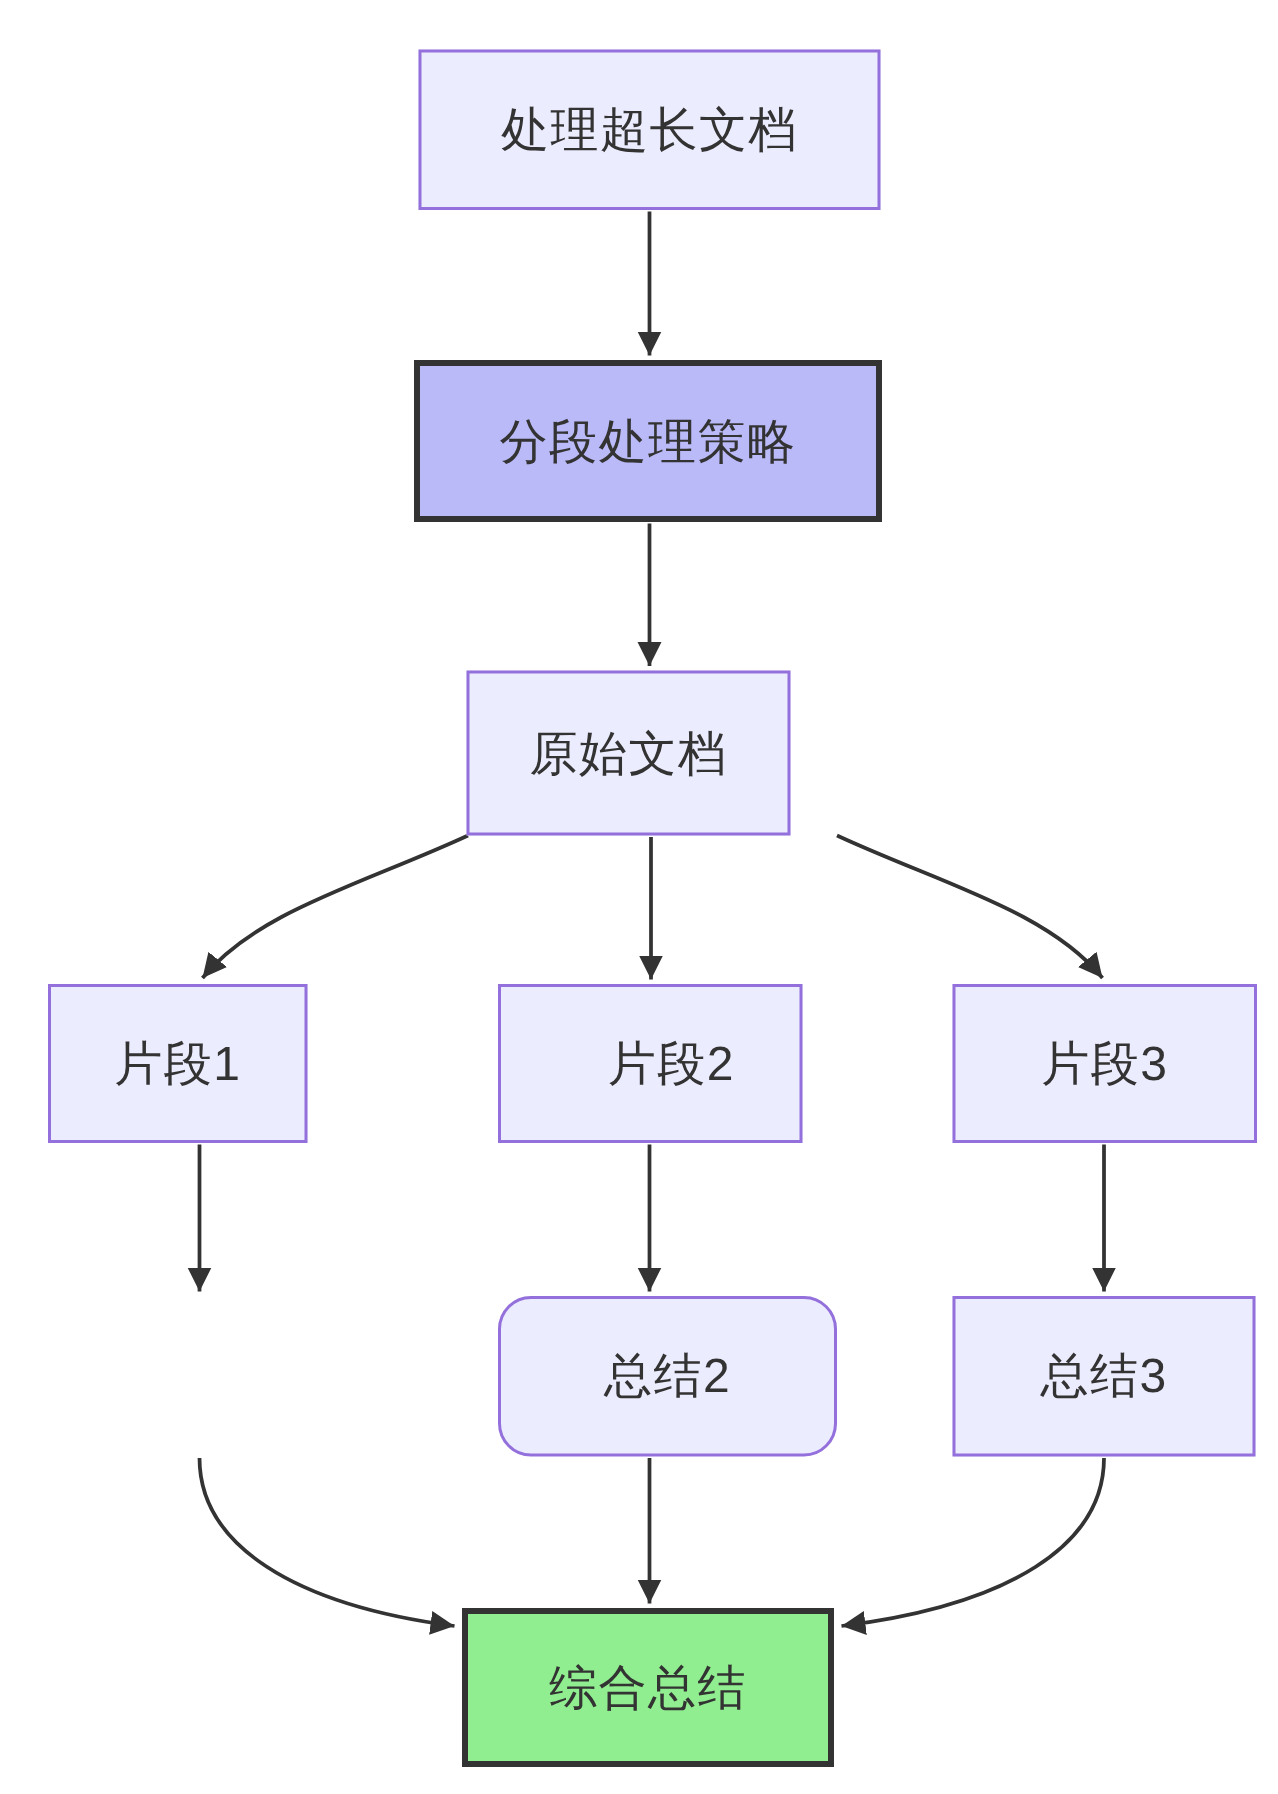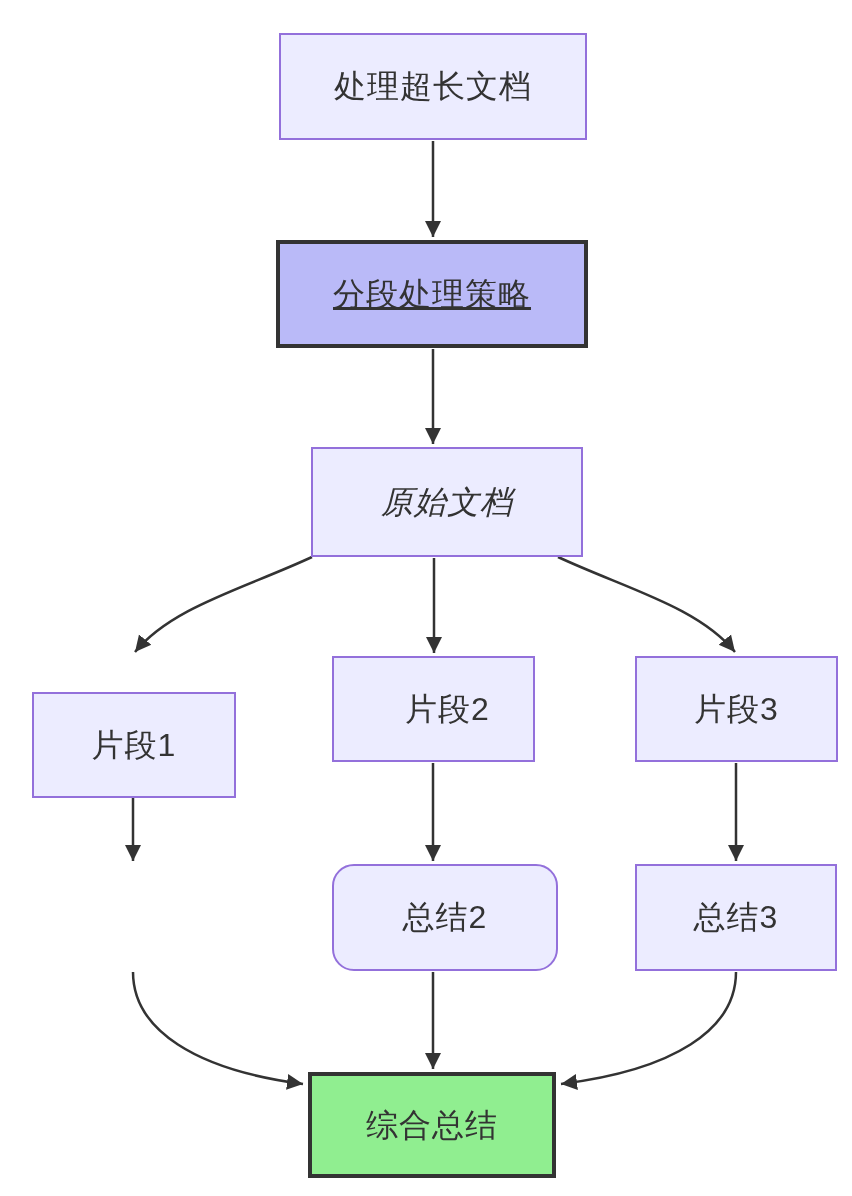--- a/index.html
+++ b/index.html
@@ -19,21 +19,20 @@
     border:2px solid #9370DB;
     color:#333333;
     font-size:32px;
     line-height:1.2;
     text-align:center;
     letter-spacing:1px;
   }
   .node--highlight{
     background:#BABAF8;
     border:4px solid #333333;
-    text-decoration:underline;
   }
   .node--final{
     background:#90EE90;
     border:4px solid #333333;
   }
 </style>
 </head>
 <body>
 
 <div class="canvas">
@@ -60,25 +59,25 @@
   </svg>
 
   <div class="node" style="left:279px;top:33px;width:308px;height:107px;">
     <span>处理超长文档</span>
   </div>
 
   <div class="node node--highlight" style="left:276px;top:240px;width:312px;height:108px;">
     <span>分段处理策略</span>
   </div>
 
-  <div class="node" style="left:311px;top:447px;width:272px;height:110px;font-style:italic;">
+  <div class="node" style="left:311px;top:447px;width:216px;height:110px;">
     <span>原始文档</span>
   </div>
 
-  <div class="node" style="left:32px;top:656px;width:204px;height:106px;margin-top:36px;">
+  <div class="node" style="left:32px;top:656px;width:173px;height:106px;">
     <span>片段1</span>
   </div>
 
   <div class="node" style="left:332px;top:656px;width:203px;height:106px;padding-left:28px;">
     <span>片段2</span>
   </div>
 
   <div class="node" style="left:635px;top:656px;width:203px;height:106px;">
     <span>片段3</span>
   </div>

